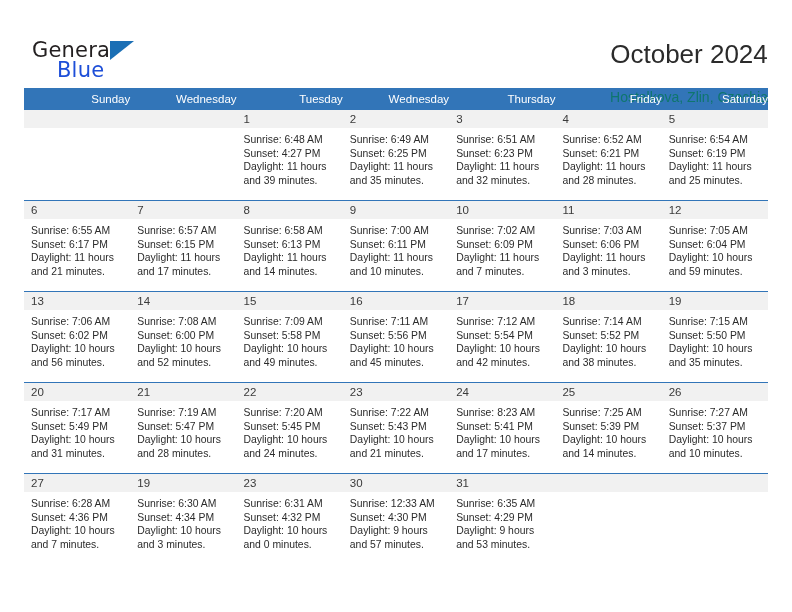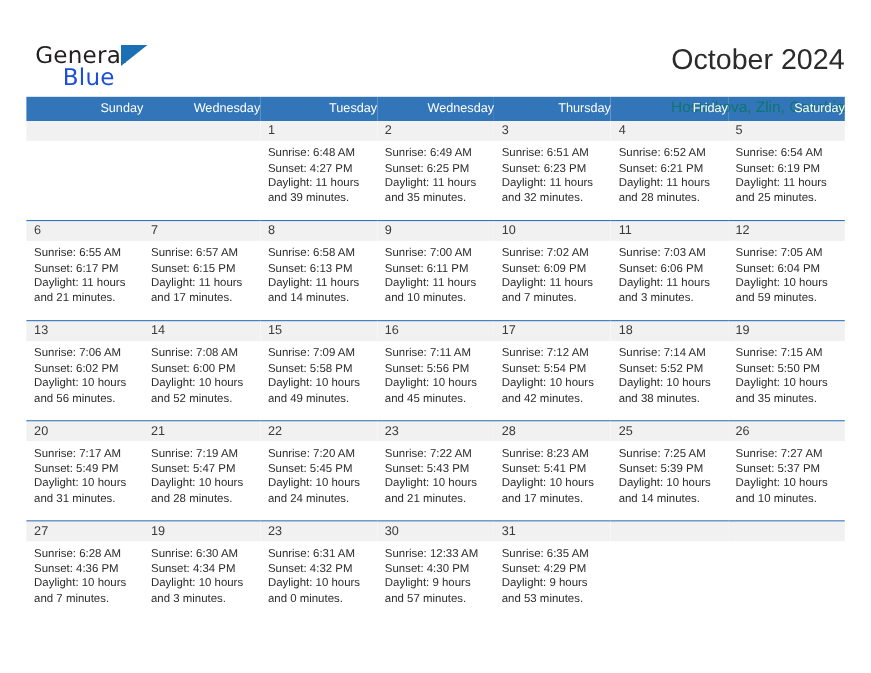--- a/index.html
+++ b/index.html
@@ -455,21 +455,21 @@
               <div class="cell-body">
                 <div>Sunrise: 7:22 AM</div>
                 <div>Sunset: 5:43 PM</div>
                 <div>Daylight: 10 hours</div>
                 <div>and 21 minutes.</div>
               </div>
             </div>
           </td>
           <td>
             <div class="cell">
-              <div class="cell-date">28</div>
+              <div class="cell-date">24</div>
               <div class="cell-body">
                 <div>Sunrise: 8:23 AM</div>
                 <div>Sunset: 5:41 PM</div>
                 <div>Daylight: 10 hours</div>
                 <div>and 17 minutes.</div>
               </div>
             </div>
           </td>
           <td>
             <div class="cell">

